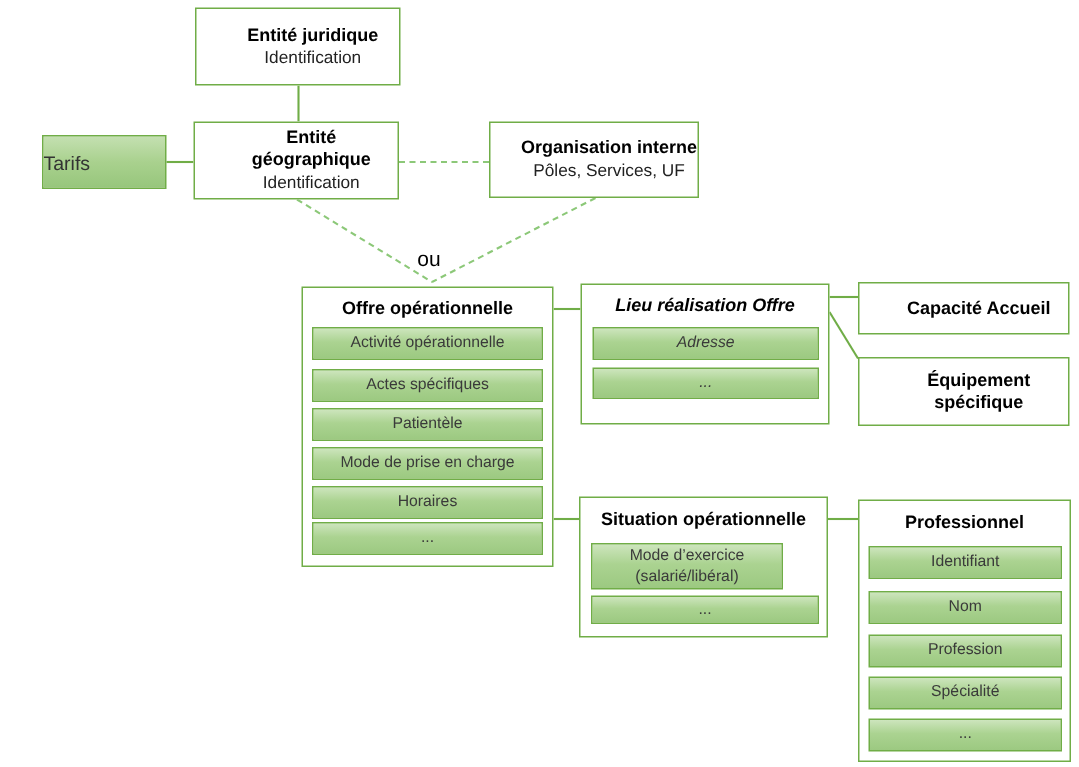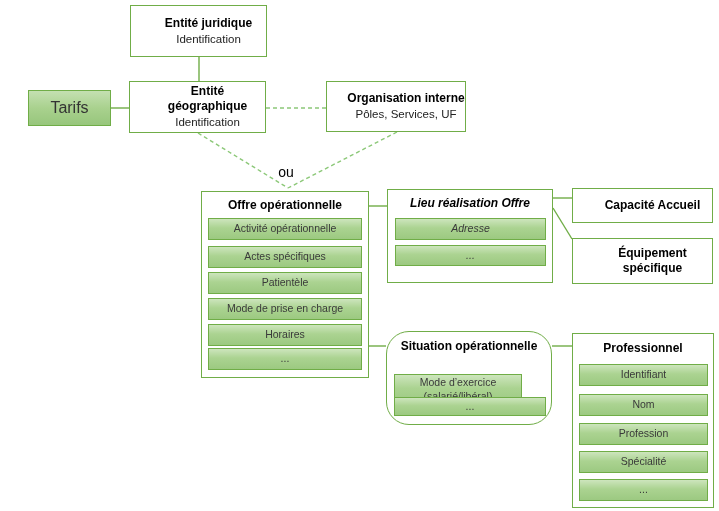--- a/index.html
+++ b/index.html
@@ -17,22 +17,22 @@
   .node-sub { font-size:11.5px; color:#222; text-align:left; line-height:1.25; }
   .panel-title { position:absolute; left:0; right:0; text-align:center; font-weight:bold; font-size:12px; color:#000; }
   .item {
     position:absolute; box-sizing:border-box;
     background:linear-gradient(180deg,#cde5bd 0%,#abd391 45%,#9cc981 100%);
     border:1px solid #70AD47; color:#3a3a3a; font-size:10.5px; line-height:1.3;
     display:flex; align-items:center; justify-content:center; text-align:center;
   }
   .filled {
     background:linear-gradient(180deg,#c4e0b1 0%,#a9d18e 50%,#97c67c 100%);
-    display:flex; align-items:center; justify-content:center;
-    font-size:16px; color:#333;
+    display:flex; align-items:center; 
+    font-size:13px; color:#333;
   }
   .or-label { position:absolute; font-size:14px; color:#000; text-align:center; }
 </style>
 </head>
 <body>
 
 <div class="canvas">
 
   <svg class="wires" viewBox="0 0 719 511">
 
@@ -87,23 +87,23 @@
   </div>
 
   <div class="box hdr2" style="left:572px; top:188px; width:141px; height:35px;">
     <div class="node-title">Capacité Accueil</div>
   </div>
 
   <div class="box hdr2" style="left:572px; top:238px; width:141px; height:46px;">
     <div class="node-title" style="width:95px;text-align:center;">Équipement spécifique</div>
   </div>
 
-  <div class="box" style="left:386px; top:331px; width:166px; height:94px;border-radius:23px;">
+  <div class="box" style="left:386px; top:331px; width:166px; height:94px;">
     <div class="panel-title" style="top:7px;">Situation opérationnelle</div>
-    <div class="item" style="left:7px; top:42px; width:128px; height:31px; padding:12px 6px;">Mode d’exercice (salarié/libéral)</div>
+    <div class="item" style="left:7px; top:30px; width:128px; height:31px; padding:12px 6px;">Mode d’exercice (salarié/libéral)</div>
     <div class="item" style="left:7px; top:65px; width:152px; height:19px;">...</div>
   </div>
 
   <div class="box" style="left:572px; top:333px; width:142px; height:175px;">
     <div class="panel-title" style="top:7px;">Professionnel</div>
     <div class="item" style="left:6px; top:30px;  width:129px; height:22px;">Identifiant</div>
     <div class="item" style="left:6px; top:60px;  width:129px; height:22px;">Nom</div>
     <div class="item" style="left:6px; top:117px; width:129px; height:22px;">Spécialité</div>
     <div class="item" style="left:6px; top:89px;  width:129px; height:22px;">Profession</div>
     <div class="item" style="left:6px; top:145px; width:129px; height:22px;">...</div>

